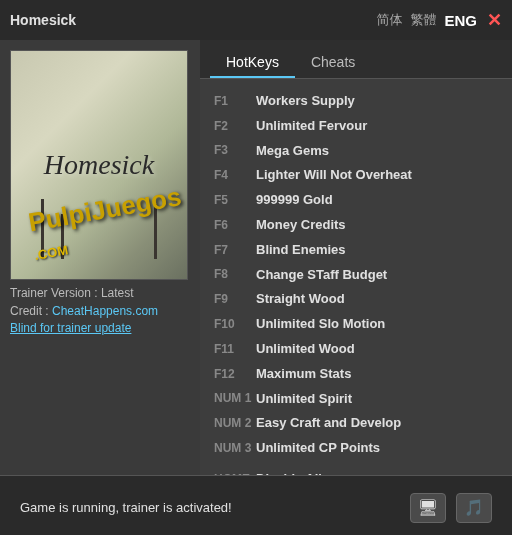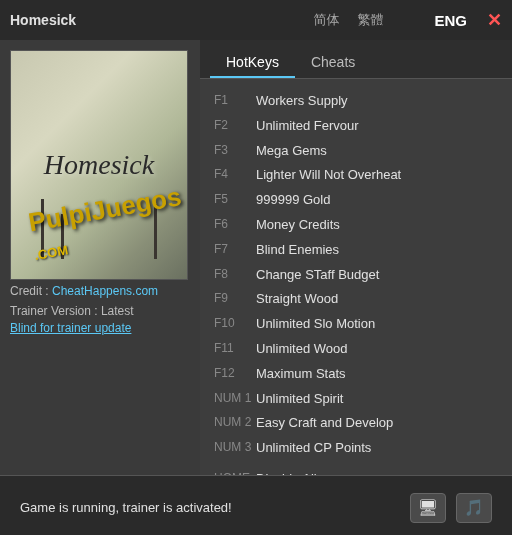--- a/index.html
+++ b/index.html
@@ -27,33 +27,31 @@
       align-items: center;
     }
     #app-title {
       color: #e0e0e0;
       font-size: 14px;
       font-weight: bold;
     }
     #lang-buttons {
       display: flex;
       align-items: center;
-      gap: 10px;
     }
     .lang-btn {
       color: #aaa;
       font-size: 13px;
       cursor: pointer;
       padding: 2px 4px;
     }
     .lang-btn.active {
       color: #ffffff;
       font-weight: bold;
       font-size: 15px;
-      margin-left: 33px;
     }
     #close-btn {
       color: #ff5555;
       font-size: 18px;
       font-weight: bold;
       cursor: pointer;
       margin-left: 6px;
     }
 
     
@@ -180,24 +178,25 @@
     }
 
     
     #cheat-list {
       flex: 1;
       padding: 10px 14px;
       overflow-y: auto;
     }
     .cheat-row {
       display: flex;
-      align-items: flex-start;
+      align-items: center;
       padding: 2px 0;
       font-size: 13px;
       line-height: 1.6;
+      font-weight: bold;
     }
     .key-label {
       color: #888;
       min-width: 42px;
       font-size: 12px;
     }
     .cheat-name {
       color: #e0e0e0;
     }
 
@@ -273,27 +272,27 @@
       <div class="tree-silhouette tree3"></div>
     </div>
 
     <div id="watermark">
       <div id="watermark-text">
         <span>PulpiJuegos</span><br>
         <span id="watermark-sub">.COM</span>
       </div>
     </div>
 
+    <div id="trainer-version">
+      <span>Trainer Version :</span>
+      <span>Latest</span>
+    </div>
     <div style="margin-top:4px; font-size:12px; color:#bbb;">
       <span>Credit :</span>
       <span id="credit-value">CheatHappens.com</span>
-    </div>
-    <div id="trainer-version">
-      <span>Trainer Version :</span>
-      <span>Latest</span>
     </div>
     <a id="update-link">Blind for trainer update</a>
   </div>
 
   <div id="right-panel">
 
     <div id="tabs">
       <div class="tab active">
         <span>HotKeys</span>
       </div>

